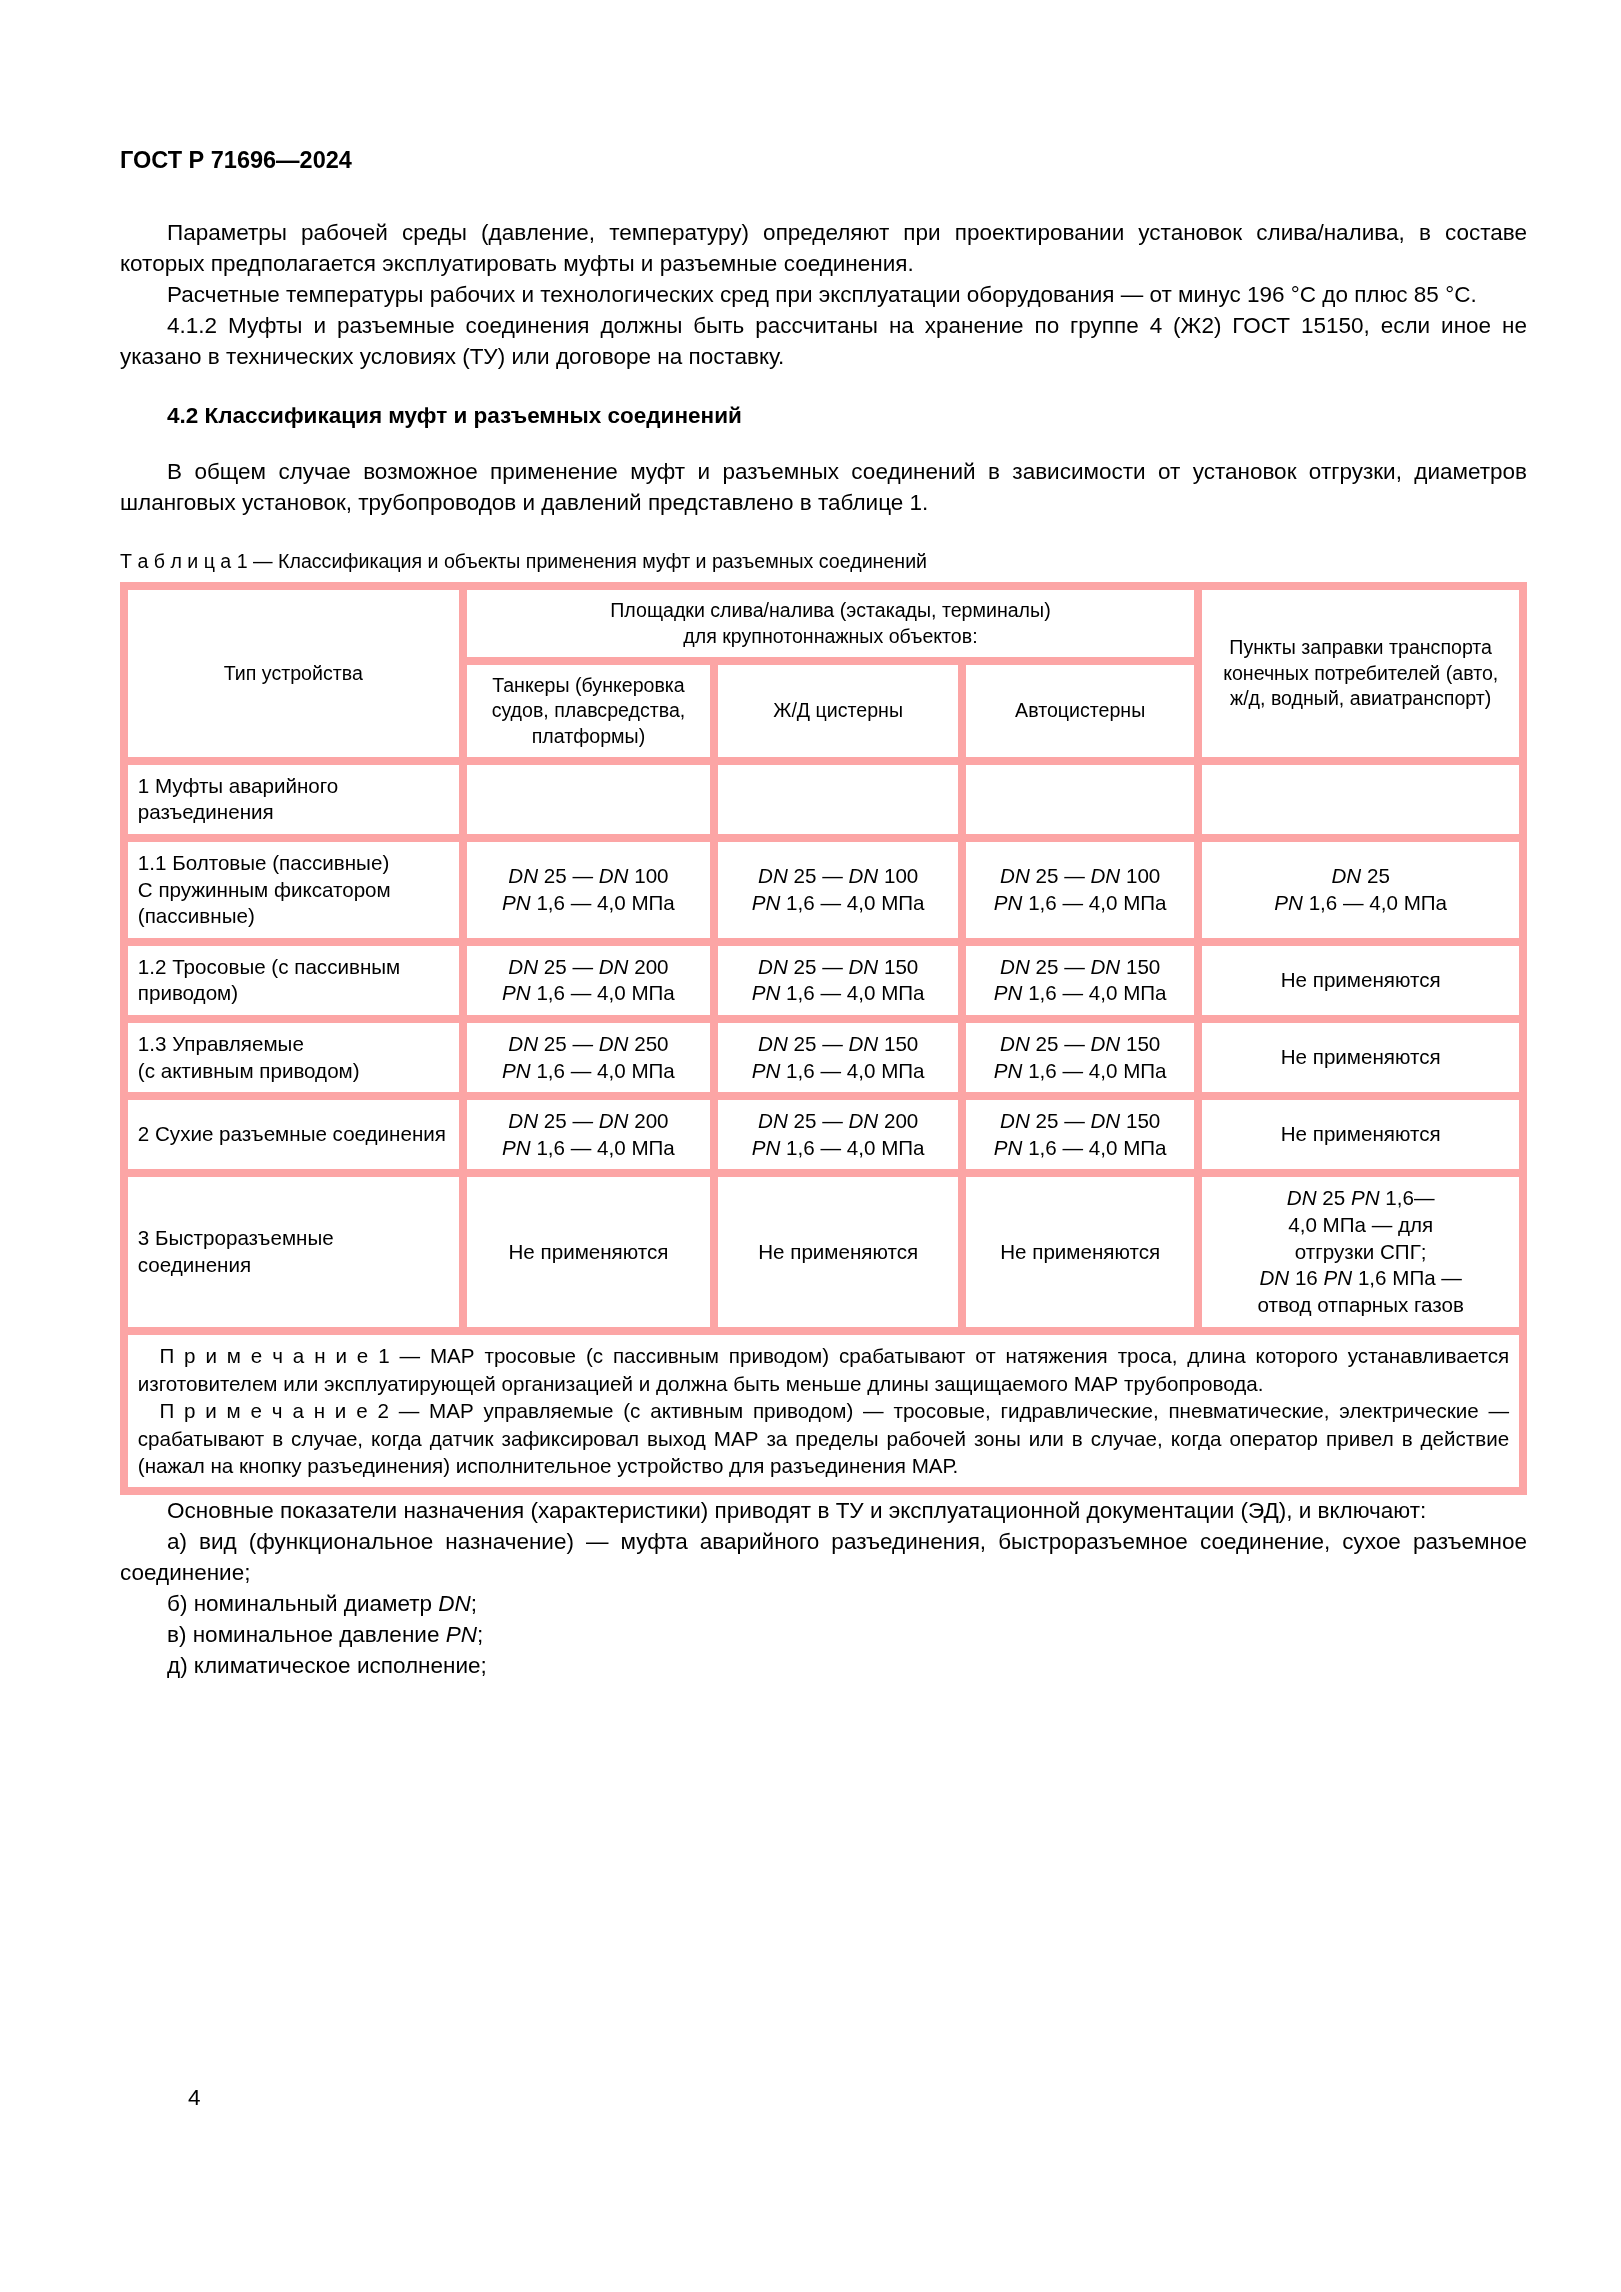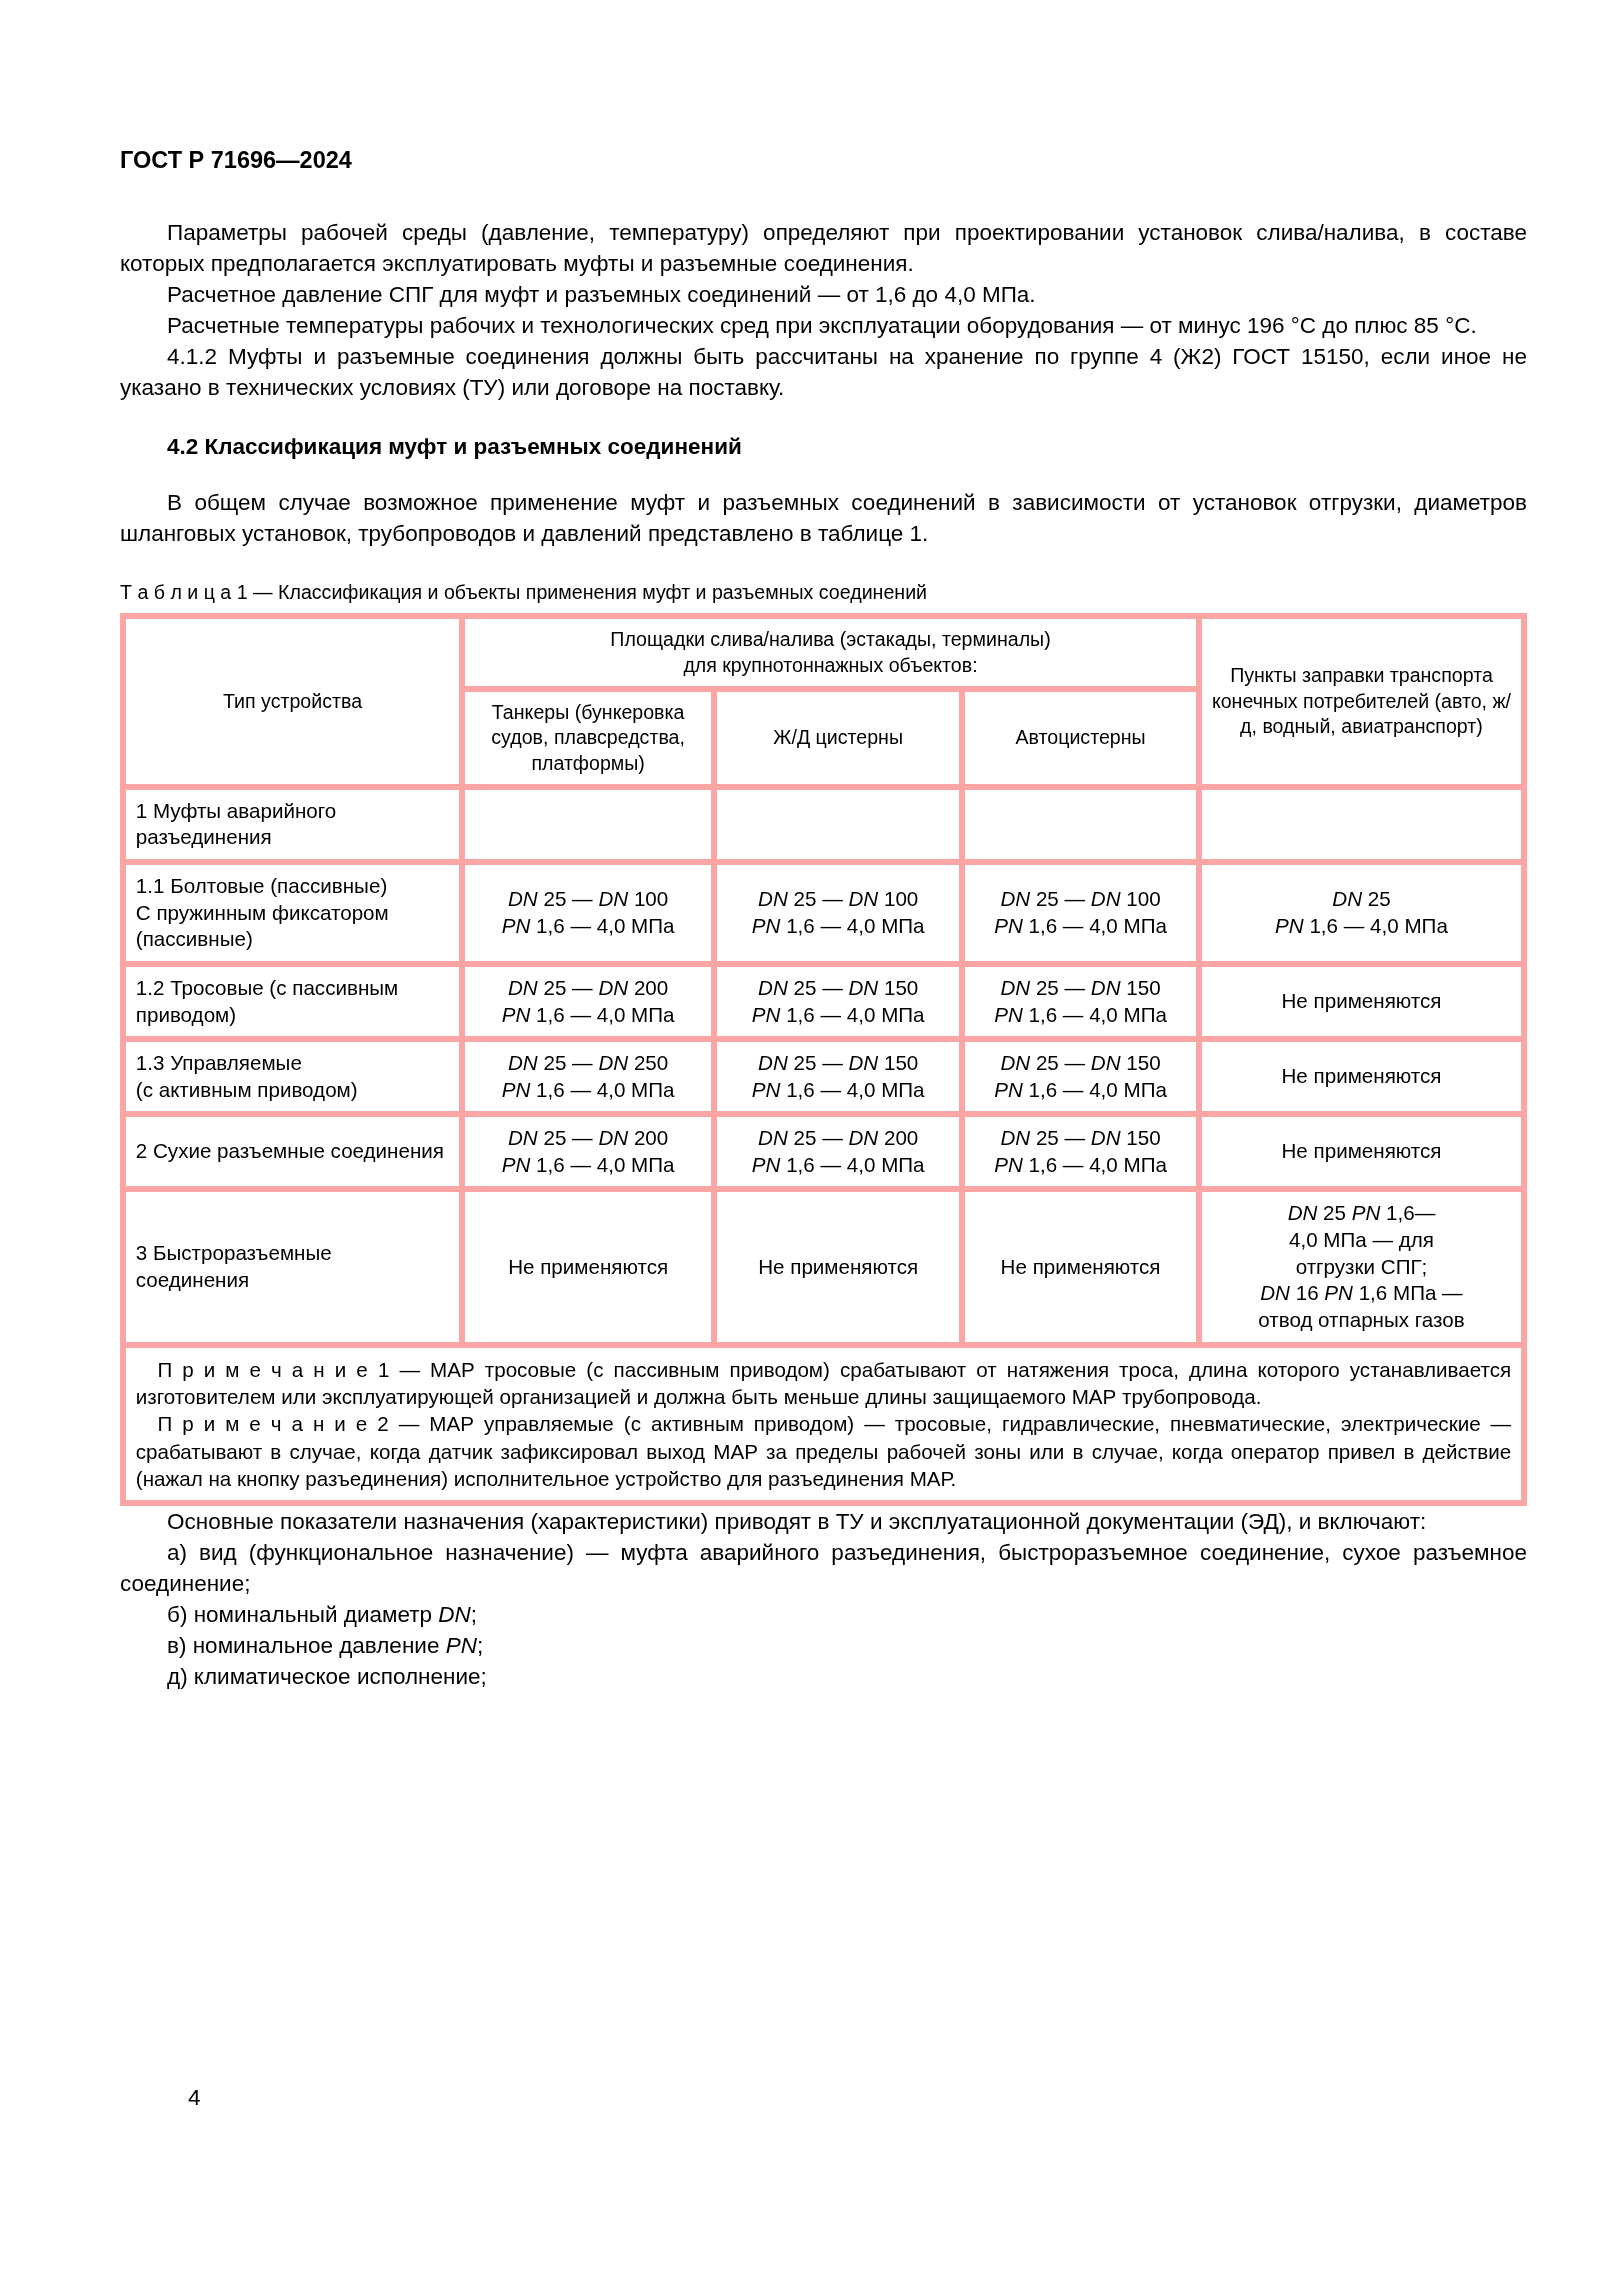--- a/index.html
+++ b/index.html
@@ -44,21 +44,21 @@
   table.gost-table {
     width: 100%;
     border-collapse: collapse;
     border: 2.9px solid #000;
     font-size: 20.6px;
     line-height: 1.3;
     table-layout: fixed;
   }
   table.gost-table th,
   table.gost-table td {
-    border: 6px solid #fca5a5;
+    border: 8px solid #fca5a5;
     padding: 7.8px 9.8px;
     vertical-align: middle;
     word-wrap: break-word;
   }
   table.gost-table thead th {
     font-weight: normal;
     text-align: center;
     font-size: 19.6px;
   }
   table.gost-table thead tr.subhead th,
@@ -95,21 +95,20 @@
   i, em { font-style: italic; }
 </style>
 </head>
 <body>
 
 <div class="page">
 
   <div class="doc-header">ГОСТ Р 71696—2024</div>
 
   <p class="body-par">Параметры рабочей среды (давление, температуру) определяют при проектировании установок слива/налива, в составе которых предполагается эксплуатировать муфты и разъемные соединения.</p>
-  <p class="body-par">Расчетное давление СПГ для муфт и разъемных соединений — от 1,6 до 4,0 МПа.</p>
   <p class="body-par">Расчетные температуры рабочих и технологических сред при эксплуатации оборудования — от минус 196 °С до плюс 85 °С.</p>
   <p class="body-par">4.1.2 Муфты и разъемные соединения должны быть рассчитаны на хранение по группе 4 (Ж2) ГОСТ 15150, если иное не указано в технических условиях (ТУ) или договоре на поставку.</p>
 
   <h2 class="section-heading">4.2 Классификация муфт и разъемных соединений</h2>
 
   <p class="body-par">В общем случае возможное применение муфт и разъемных соединений в зависимости от установок отгрузки, диаметров шланговых установок, трубопроводов и давлений представлено в таблице 1.</p>
 
   <div class="table-caption">Т а б л и ц а  1 — Классификация и объекты применения муфт и разъемных соединений</div>
 
   <table class="gost-table">

